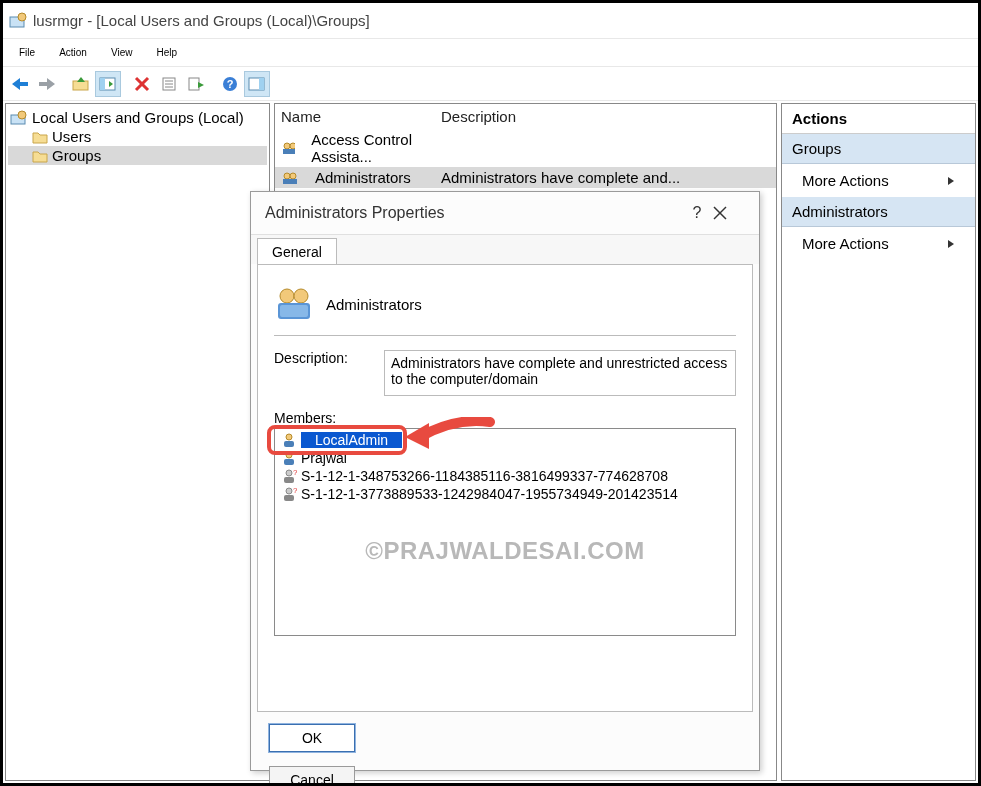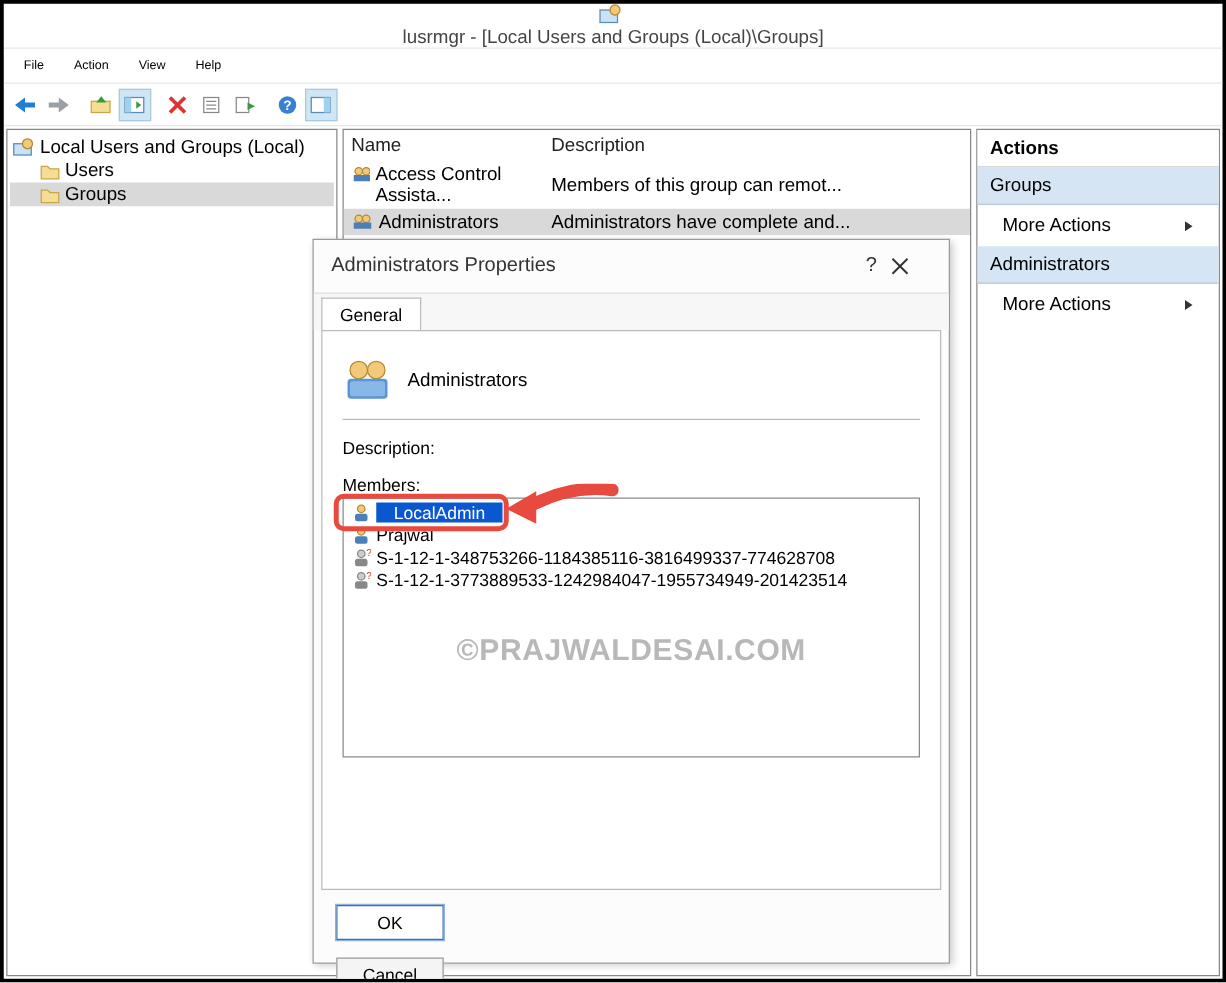--- a/index.html
+++ b/index.html
@@ -1,20 +1,20 @@
 <!DOCTYPE html>
 <html><head>
 <meta charset="utf-8">
 <style>
   * { box-sizing: border-box; font-family: "Segoe UI", Tahoma, sans-serif; }
   body { margin: 0; background: #fff; }
   .window { width: 981px; height: 786px; border: 3px solid #000; position: relative; background: #fff; overflow: hidden; }
 
   
-  .titlebar { height: 36px; display: flex; align-items: center; padding: 0 6px; font-size: 15px; color: #444; border-bottom: 1px solid #e8e8e8; flex-direction: column;}
+  .titlebar { height: 36px; display: flex; align-items: center; padding: 0 6px; font-size: 15px; color: #444; border-bottom: 1px solid #e8e8e8;}
   .titlebar .app-icon { width: 18px; height: 18px; margin-right: 6px; }
 
   
   .menubar { height: 28px; display: flex; align-items: center; padding: 0 8px; font-size: 10px; border-bottom: 1px solid #e8e8e8;}
   .menubar .menu-item { padding: 2px 16px 2px 8px; cursor: default; }
 
   
   .toolbar { height: 34px; display: flex; align-items: center; padding: 0 4px; gap: 1px; border-bottom: 1px solid #e8e8e8;}
   .tb-btn { width: 26px; height: 26px; display: flex; align-items: center; justify-content: center; }
   .tb-sep { width: 6px; }
@@ -27,21 +27,21 @@
   .tree { flex: 0 0 265px; margin: 2px; padding: 4px 2px; font-size: 15px; }
   .tree-row { display: flex; align-items: center; padding: 1px 2px; }
   .tree-indent { width: 22px; }
   .tree-row.sel { background: #d9d9d9; }
 
   .center { flex: 1 1 auto; margin: 2px; position: relative; }
   .list-header { display: flex; font-size: 15px; color: #222; padding: 4px 6px;}
   .list-header .col-name { flex: 0 0 160px; }
   .list-header .col-desc { flex: 1; }
   .list-row { display: flex; font-size: 15px; padding: 2px 6px; align-items: center;}
-  .list-row .col-name { flex: 0 0 160px; display:flex; align-items:flex-start; gap:4px;}
+  .list-row .col-name { flex: 0 0 160px; display:flex; align-items:center; gap:16px;}
   .list-row .col-desc { flex: 1; white-space: nowrap; overflow: hidden; text-overflow: ellipsis;}
   .list-row.sel { background: #d9d9d9; }
 
   .actions { flex: 0 0 195px; margin: 2px; font-size: 15px; }
   .actions-header { font-weight: 600; background: #fff; padding: 6px 10px; border-bottom: 1px solid #ccc;}
   .actions-section { background: #d6e5f3; padding: 6px 10px; border-bottom: 1px solid #b8c8d8; }
   .actions-item { padding: 8px 20px; display:flex; align-items:center; gap:6px;}
 
   
   .dialog { position: absolute; left: 247px; top: 188px; width: 510px; height: 580px; background: #fcfcfc; border: 1px solid #9a9a9a; box-shadow: 2px 2px 6px rgba(0,0,0,0.2);}
@@ -190,21 +190,20 @@
       </div>
       <div class="list-row">
         <span class="col-name">
             <svg width="18" height="16">
               <circle cx="6" cy="6" r="3" fill="#f2c97a" stroke="#b58a2a"></circle>
               <circle cx="12" cy="6" r="3" fill="#f2c97a" stroke="#b58a2a"></circle>
               <rect x="2" y="9" width="14" height="5" fill="#4a7fb8"></rect>
             </svg>
             <span>Access Control Assista...</span>
           </span>
-        <span class="col-desc">Members of this group can remot...</span>
       </div>
       <div class="list-row sel">
         <span class="col-name">
             <svg width="18" height="16">
               <circle cx="6" cy="6" r="3" fill="#f2c97a" stroke="#b58a2a"></circle>
               <circle cx="12" cy="6" r="3" fill="#f2c97a" stroke="#b58a2a"></circle>
               <rect x="2" y="9" width="14" height="5" fill="#4a7fb8"></rect>
             </svg>
             <span>Administrators</span>
           </span>
@@ -254,20 +253,21 @@
               <circle cx="27" cy="11" r="7" fill="#f2c97a" stroke="#b58a2a"></circle>
               <rect x="4" y="18" width="32" height="16" rx="3" fill="#5a95d6"></rect>
               <rect x="6" y="20" width="28" height="12" rx="2" fill="#87b8e8"></rect>
             </svg>
         </span>
         <span style="font-size:15px">Administrators</span>
       </div>
       <div class="divider"></div>
       <div class="desc-row">
         <label>Description:</label>
+        <div class="desc-box">Administrators have complete and unrestricted access to the computer/domain</div>
       </div>
       <div class="members-label">Members:</div>
       <div class="members-box">
         <div class="member-row selected">
           <svg width="16" height="16">
               <circle cx="8" cy="5" r="3" fill="#f2c97a" stroke="#b58a2a"></circle>
               <rect x="3" y="9" width="10" height="6" rx="2" fill="#4a7fb8"></rect>
             </svg>
           <span class="mname">LocalAdmin</span>
         </div>

